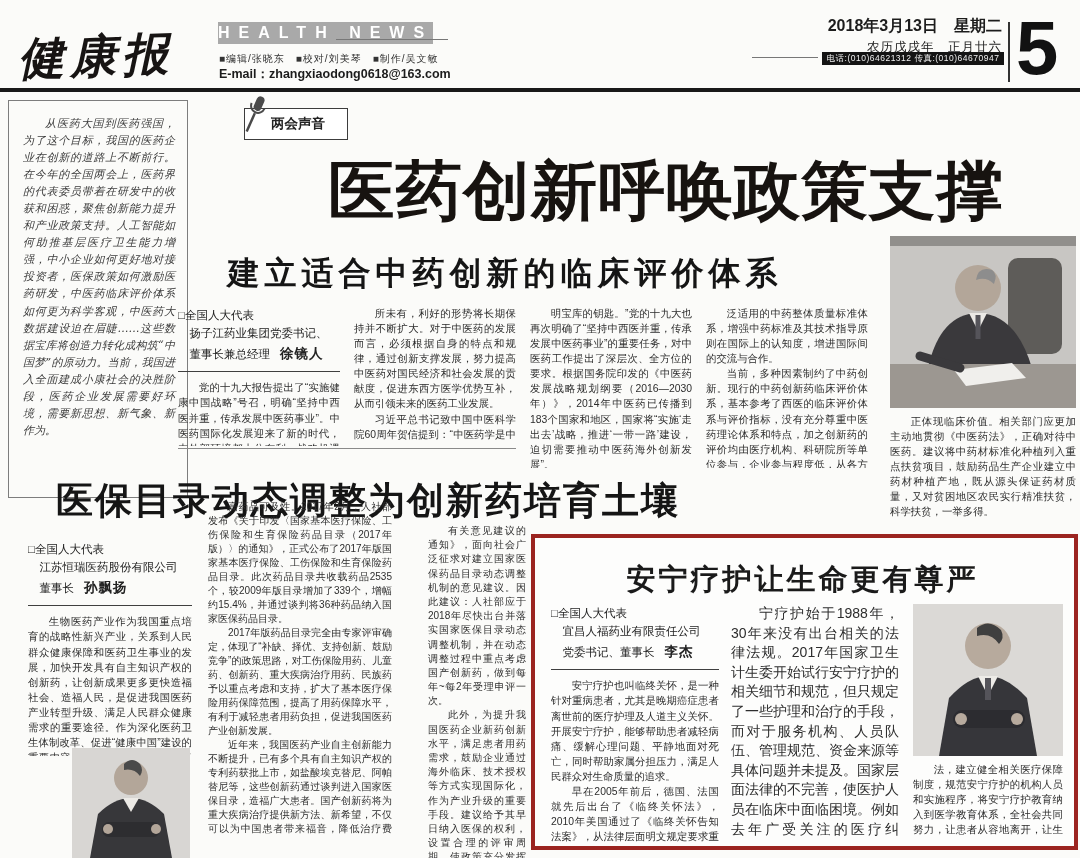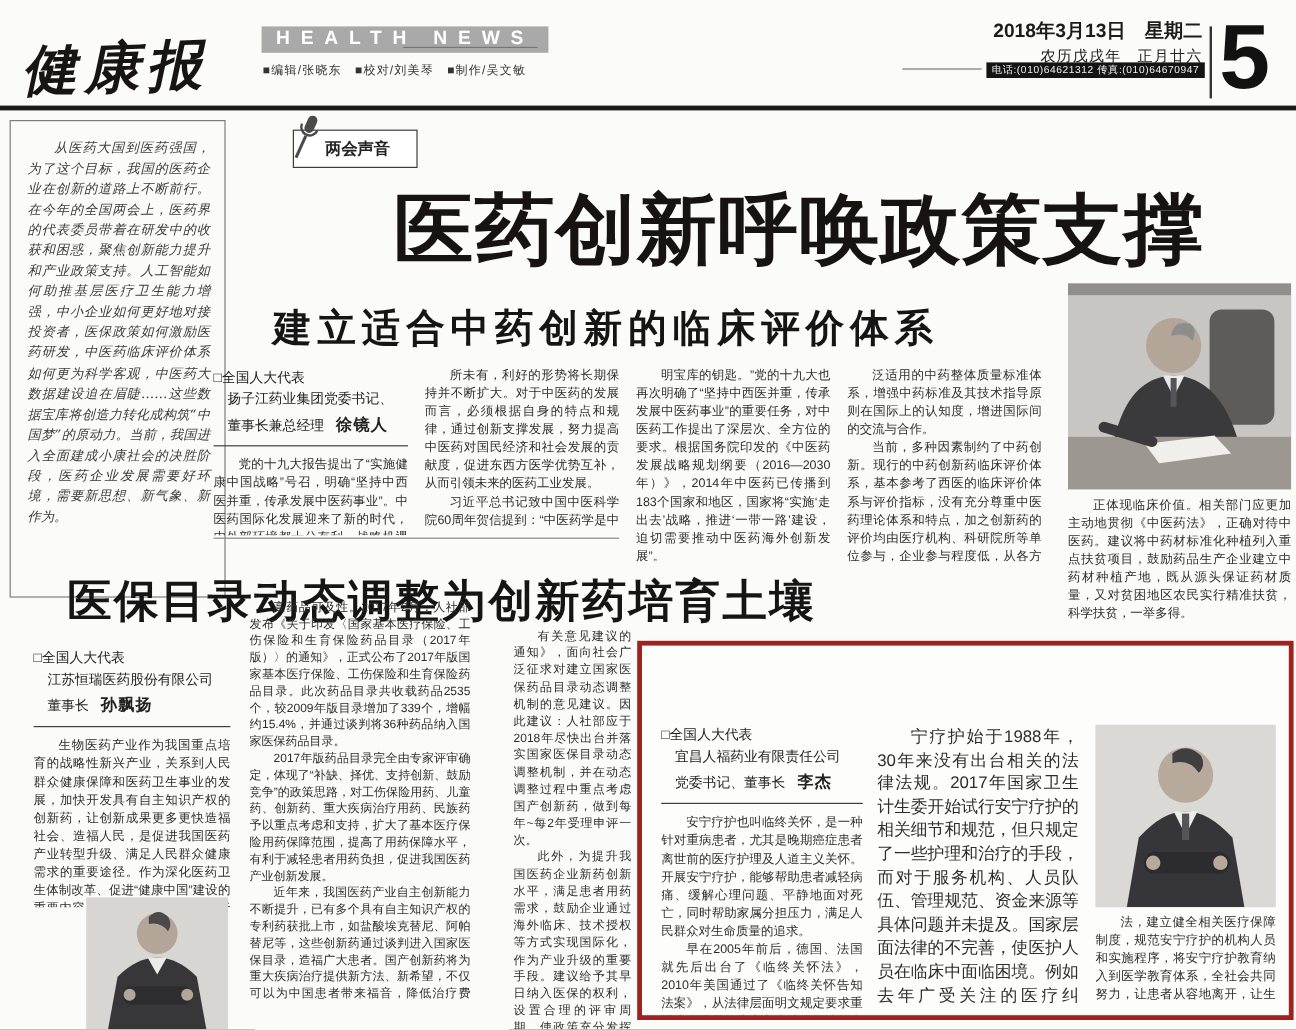--- a/index.html
+++ b/index.html
@@ -4,21 +4,21 @@
 <style>
   html,body{margin:0;padding:0;background:#9a9a9a;}
   .page{position:relative;width:1080px;height:858px;margin:0 auto;background:#fbfbf9;
         font-family:"Liberation Sans","DejaVu Sans",sans-serif;color:#222;overflow:hidden;}
   .abs{position:absolute;}
 
   
   .logo-cn{font-family:"DejaVu Serif",serif;font-style:italic;font-weight:bold;
            font-size:46px;color:#171413;transform:rotate(-2deg);letter-spacing:6px;}
   .en-box{background:#a9a9a9;color:#fff;font-weight:bold;font-size:16px;
-          letter-spacing:9px;padding:2px 12px;display:inline-block;}
+          letter-spacing:9px;padding:2px 0;display:inline-block;}
   .credits{font-size:10px;color:#333;letter-spacing:1px;}
   .email{font-size:12.5px;font-weight:bold;color:#1c1c1c;}
   .masthead{background:#16100b;color:#fff;display:flex;align-items:center;justify-content:center;}
   .mh1{font-size:50px;font-weight:500;letter-spacing:2px;}
   .mh2{font-size:56px;font-weight:900;font-style:italic;font-family:"DejaVu Serif",serif;letter-spacing:2px;}
   .dateline{font-size:16px;font-weight:bold;text-align:right;color:#1c1c1c;}
   .lunarline{font-size:12.5px;text-align:right;color:#222;margin-top:2px;letter-spacing:1px;}
   .contactbar{background:#141414;color:#f0f0f0;font-size:8.5px;line-height:13px;
               text-align:center;letter-spacing:0.5px;}
   .pagenum{font-size:76px;font-weight:900;line-height:0.95;color:#121212;
@@ -66,20 +66,21 @@
 </head>
 <body>
 
 <div class="page">
 
   <div class="abs logo-cn" style="left:18px;top:26px;">健康报</div>
   <div class="abs" style="left:218px;top:22px;">
     <span class="en-box">HEALTH NEWS</span>
   </div>
   <div class="abs credits" style="left:219px;top:52px;">■编辑/张晓东　■校对/刘美琴　■制作/吴文敏</div>
+  <div class="abs email" style="left:219px;top:66px;">E-mail：zhangxiaodong0618@163.com</div>
   <div class="abs hline" style="left:336px;top:39px;width:112px;"></div>
 
 
   <div class="abs hline" style="left:752px;top:57px;width:66px;"></div>
   <div class="abs" style="left:826px;top:16px;width:176px;">
     <div class="dateline">2018年3月13日　星期二</div>
     <div class="lunarline">农历戊戌年　正月廿六</div>
   </div>
   <div class="abs contactbar" style="left:822px;top:52px;width:182px;height:13px;">电话:(010)64621312 传真:(010)64670947</div>
   <div class="abs" style="left:1008px;top:22px;width:1.5px;height:60px;background:#333;"></div>
@@ -188,20 +189,21 @@
       <p>高药品可及性。2017年2月，人社部发布《关于印发〈国家基本医疗保险、工伤保险和生育保险药品目录（2017年版）〉的通知》，正式公布了2017年版国家基本医疗保险、工伤保险和生育保险药品目录。此次药品目录共收载药品2535个，较2009年版目录增加了339个，增幅约15.4%，并通过谈判将36种药品纳入国家医保药品目录。</p>
       <p>2017年版药品目录完全由专家评审确定，体现了“补缺、择优、支持创新、鼓励竞争”的政策思路，对工伤保险用药、儿童药、创新药、重大疾病治疗用药、民族药予以重点考虑和支持，扩大了基本医疗保险用药保障范围，提高了用药保障水平，有利于减轻患者用药负担，促进我国医药产业创新发展。</p>
       <p>近年来，我国医药产业自主创新能力不断提升，已有多个具有自主知识产权的专利药获批上市，如盐酸埃克替尼、阿帕替尼等，这些创新药通过谈判进入国家医保目录，造福广大患者。国产创新药将为重大疾病治疗提供新方法、新希望，不仅可以为中国患者带来福音，降低治疗费用，而且有利于推动医改制药行业创新发展，进一</p>
     </div>
   <div class="abs bodytext narrow" style="left:428px;top:524px;width:98px;height:334px;">
       <p>有关意见建议的通知》，面向社会广泛征求对建立国家医保药品目录动态调整机制的意见建议。因此建议：人社部应于2018年尽快出台并落实国家医保目录动态调整机制，并在动态调整过程中重点考虑国产创新药，做到每年~每2年受理申评一次。</p>
       <p>此外，为提升我国医药企业新药创新水平，满足患者用药需求，鼓励企业通过海外临床、技术授权等方式实现国际化，作为产业升级的重要手段。建议给予其早日纳入医保的权利，设置合理的评审周期，使政策充分发挥作用，避免造成国产创新药等不利局面。结合审评审批制度改革，将原6类药品按国际标准与</p>
     </div>
 
   <div class="abs redbox" style="left:531px;top:534px;width:539px;height:308px;"></div>
+  <div class="abs a3head" style="left:545px;top:560px;width:515px;">安宁疗护让生命更有尊严</div>
 
   <div class="abs" style="left:551px;top:604px;width:168px;">
     <div class="byline">
       <div>□全国人大代表</div>
       <div class="ind">宜昌人福药业有限责任公司</div>
       <div class="ind">
         <span>党委书记、董事长</span><span class="name">李杰</span>
       </div>
     </div>
     <div class="bodytext" style="height:168px;">

